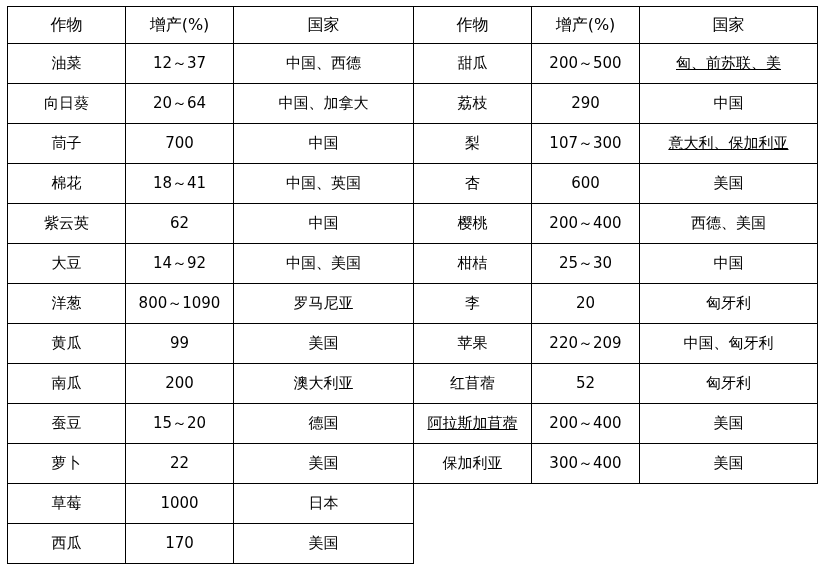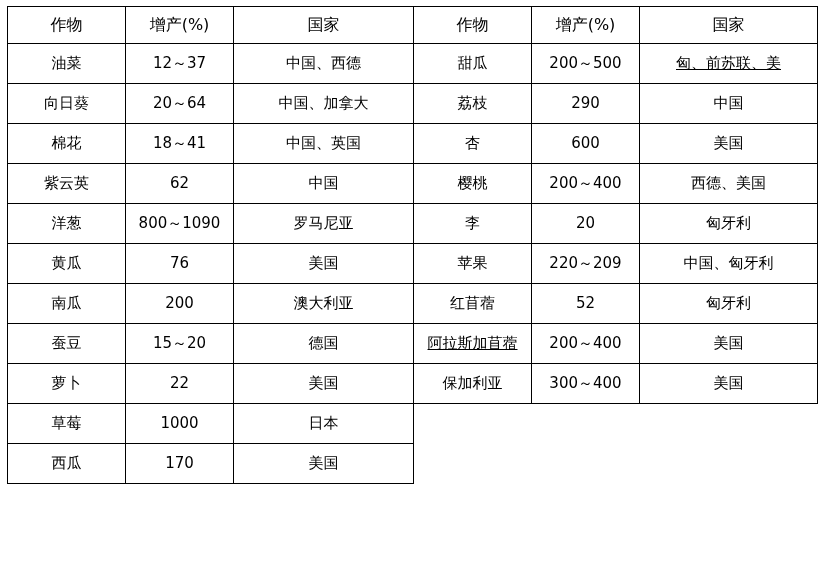--- a/index.html
+++ b/index.html
@@ -90,46 +90,62 @@
       </tr>
       <tr>
         <td>向日葵</td>
         <td>20～64</td>
         <td>中国、加拿大</td>
         <td>荔枝</td>
         <td>290</td>
         <td>中国</td>
       </tr>
       <tr>
+        <td>茼子</td>
+        <td>700</td>
+        <td>中国</td>
+        <td>梨</td>
+        <td>107～300</td>
+        <td class="small-text">意大利、保加利亚</td>
+      </tr>
+      <tr>
         <td>棉花</td>
         <td>18～41</td>
         <td>中国、英国</td>
         <td>杏</td>
         <td>600</td>
         <td>美国</td>
       </tr>
       <tr>
         <td>紫云英</td>
         <td>62</td>
         <td>中国</td>
         <td>樱桃</td>
         <td>200～400</td>
         <td>西德、美国</td>
       </tr>
       <tr>
+        <td>大豆</td>
+        <td>14～92</td>
+        <td>中国、美国</td>
+        <td>柑桔</td>
+        <td>25～30</td>
+        <td>中国</td>
+      </tr>
+      <tr>
         <td>洋葱</td>
         <td>800～1090</td>
         <td>罗马尼亚</td>
         <td>李</td>
         <td>20</td>
         <td>匈牙利</td>
       </tr>
       <tr>
         <td>黄瓜</td>
-        <td>76</td>
+        <td>99</td>
         <td>美国</td>
         <td>苹果</td>
         <td>220～209</td>
         <td>中国、匈牙利</td>
       </tr>
       <tr>
         <td>南瓜</td>
         <td>200</td>
         <td>澳大利亚</td>
         <td>红苜蓿</td>

